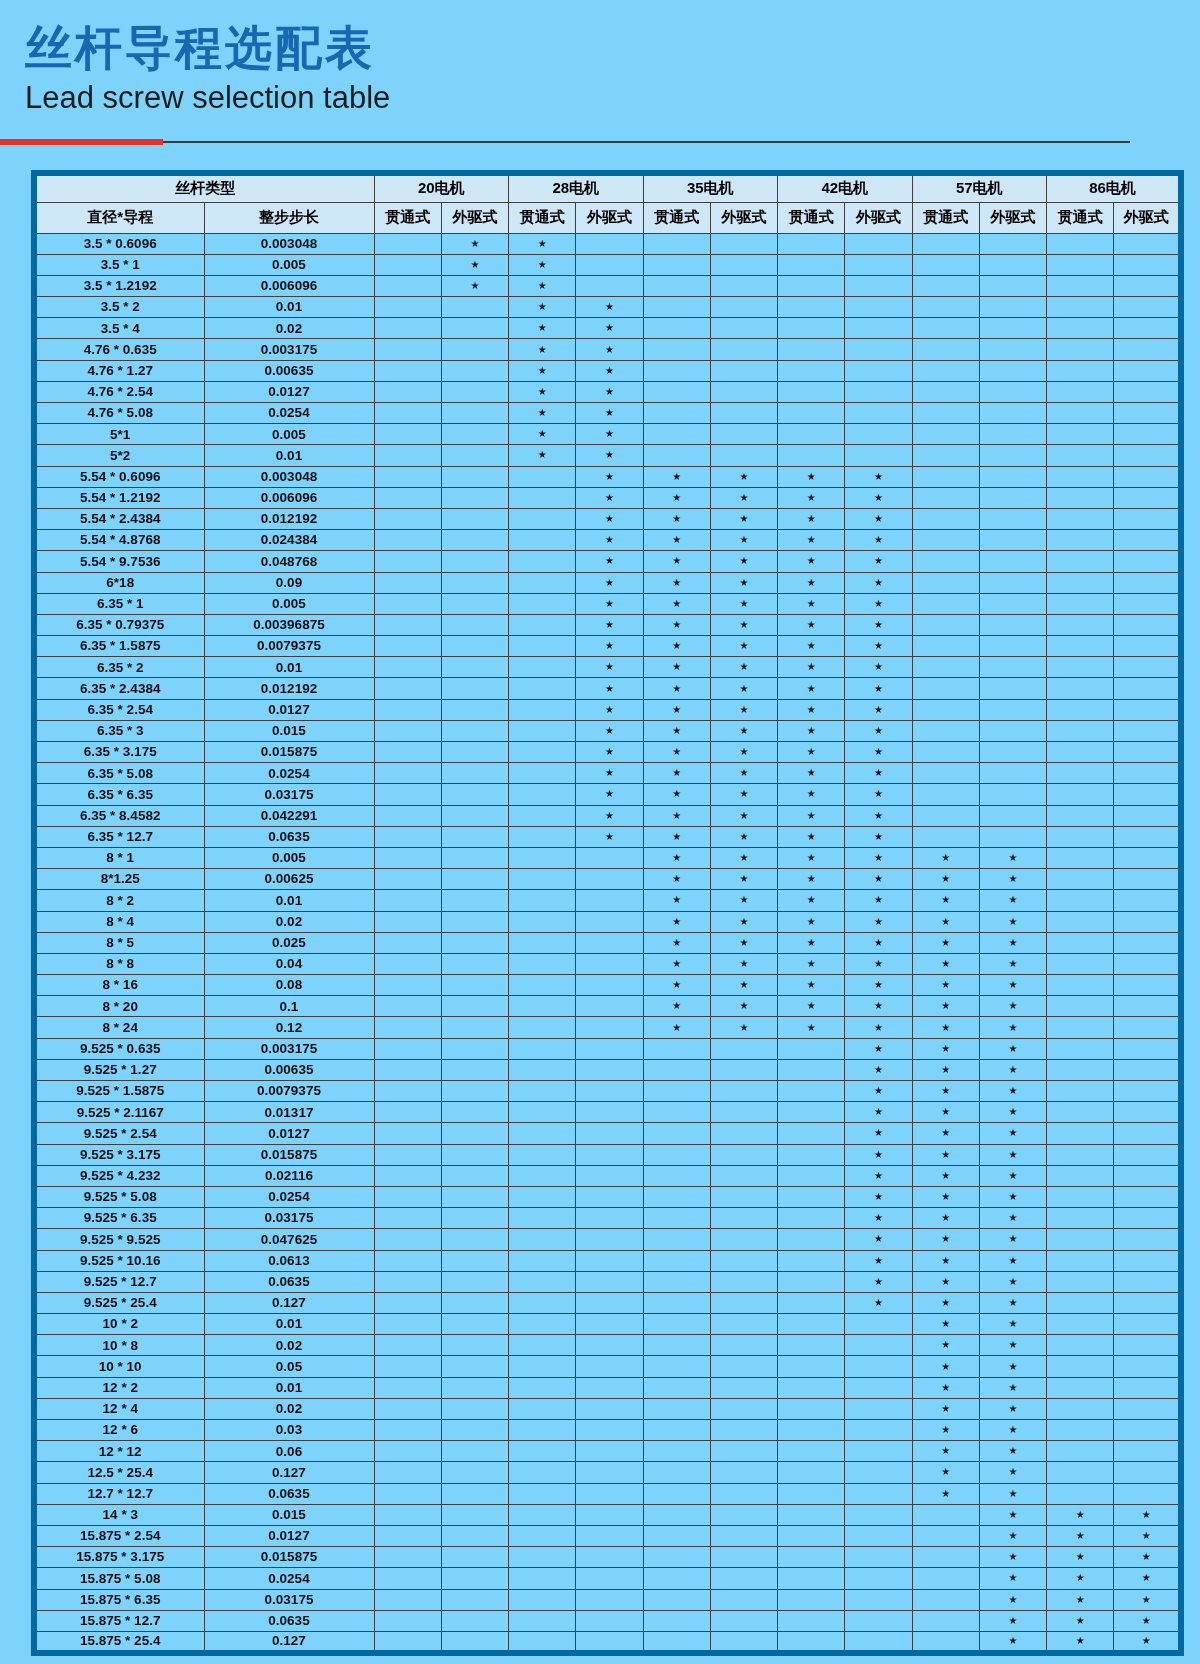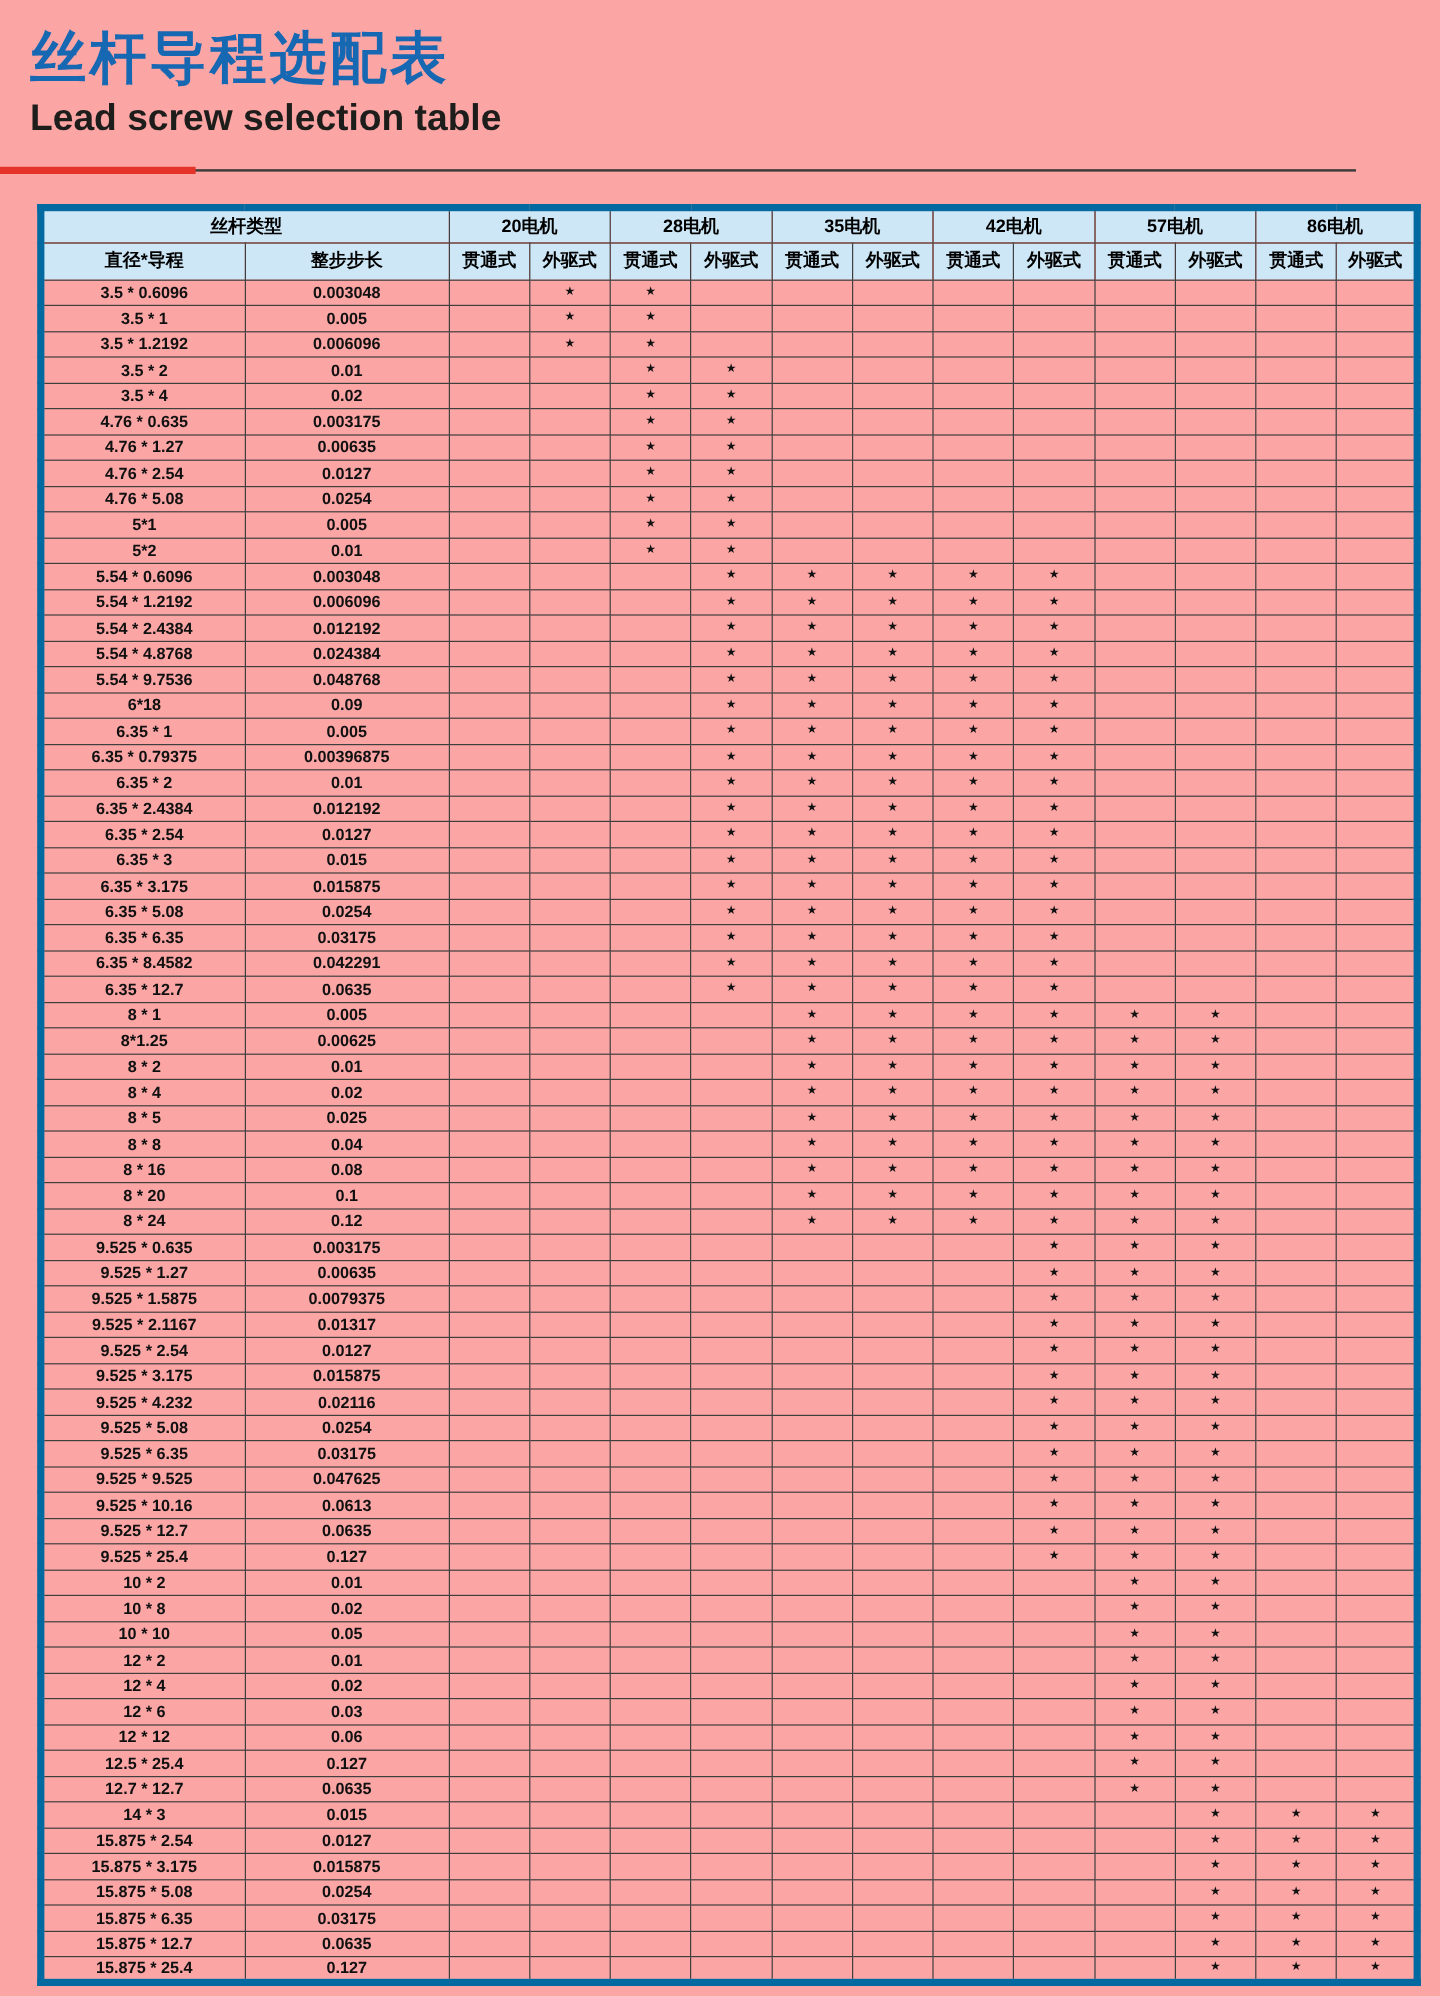--- a/index.html
+++ b/index.html
@@ -5,30 +5,30 @@
   :root{
     --title-blue:#1668B2;
     --accent-red:#E5332A;
     --header-bg:#CDE7F7;
     --grid-line:#3F3F3F;
     --text:#101010;
   }
   *{box-sizing:border-box;}
   html,body{margin:0;padding:0;background:#ffffff;}
   body{font-family:"Liberation Sans","DejaVu Sans",sans-serif;}
-  .page{position:relative;width:1200px;height:1664px;background:#fca5a5;overflow:hidden;}
+  .page{position:relative;width:1200px;height:1664px;background:#7dd3fc;overflow:hidden;}
 
   .page-title{
     position:absolute;left:25px;top:22px;
     font-size:47px;font-weight:bold;color:var(--title-blue);
     letter-spacing:3px;line-height:1.1;margin:0;
   }
   .page-subtitle{
     position:absolute;left:25px;top:80px;
-    font-size:31px;font-weight:bold;color:#1d1d1b;
+    font-size:31px;font-weight:normal;color:#1d1d1b;
     letter-spacing:0px;margin:0;
   }
   .rule-gray{position:absolute;left:0;top:141px;width:1130px;height:2px;background:#3a3a3a;}
   .rule-red{position:absolute;left:0;top:139px;width:163px;height:6px;background:var(--accent-red);}
 
   table.lead-table{
     position:absolute;left:31px;top:170px;
     width:1147px;height:1485px;
     border-collapse:collapse;table-layout:fixed;
     border:6px solid #0369a1;
@@ -404,20 +404,36 @@
           <td class="c-star"><span class="star">★</span></td>
           <td class="c-star"><span class="star">★</span></td>
           <td class="c-star"><span class="star">★</span></td>
           <td class="c-star"><span class="star">★</span></td>
           <td class="c-star"></td>
           <td class="c-star"></td>
           <td class="c-star"></td>
           <td class="c-star"></td>
         </tr>
         <tr>
+          <td>6.35 * 1.5875</td>
+          <td>0.0079375</td>
+          <td class="c-star"></td>
+          <td class="c-star"></td>
+          <td class="c-star"></td>
+          <td class="c-star"><span class="star">★</span></td>
+          <td class="c-star"><span class="star">★</span></td>
+          <td class="c-star"><span class="star">★</span></td>
+          <td class="c-star"><span class="star">★</span></td>
+          <td class="c-star"><span class="star">★</span></td>
+          <td class="c-star"></td>
+          <td class="c-star"></td>
+          <td class="c-star"></td>
+          <td class="c-star"></td>
+        </tr>
+        <tr>
           <td>6.35 * 2</td>
           <td>0.01</td>
           <td class="c-star"></td>
           <td class="c-star"></td>
           <td class="c-star"></td>
           <td class="c-star"><span class="star">★</span></td>
           <td class="c-star"><span class="star">★</span></td>
           <td class="c-star"><span class="star">★</span></td>
           <td class="c-star"><span class="star">★</span></td>
           <td class="c-star"><span class="star">★</span></td>

